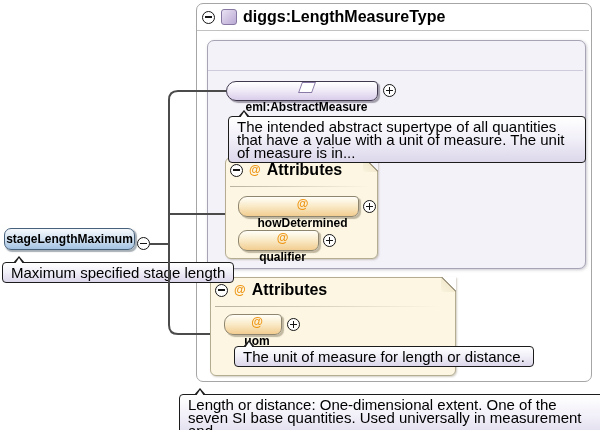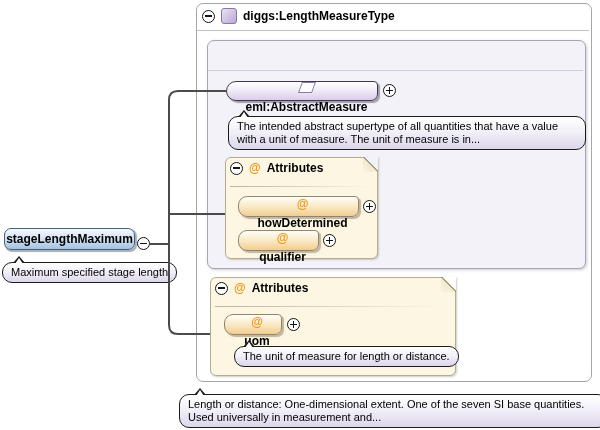--- a/index.html
+++ b/index.html
@@ -21,21 +21,21 @@
     position:absolute;background:#fcf6e3;border:1px solid #b5ad92;
     border-radius:6px 0 6px 6px;box-shadow:1px 1px 2px rgba(120,110,85,.35);
   }
   .attrbox1{left:225px;top:157px;width:151px;height:100px;}
   .attrbox2{left:210px;top:277px;width:244px;height:97px;}
   .fold{position:absolute;top:-1px;right:-1px;width:15px;height:15px;border-radius:0 0 0 3px;}
   .fold-lav{background:linear-gradient(to bottom left,#f4f2f9 0%,#f4f2f9 45%,#a49c84 45%,#a49c84 53%,#f3ead0 53%,#faf3de 100%);}
   .fold-white{background:linear-gradient(to bottom left,#ffffff 0%,#ffffff 45%,#a49c84 45%,#a49c84 53%,#f3ead0 53%,#faf3de 100%);}
   
   .row{position:absolute;display:flex;align-items:center;white-space:nowrap;}
-  .boxtitle{font-size:12px;font-weight:bold;letter-spacing:0;}
+  .boxtitle{font-size:16px;font-weight:bold;letter-spacing:0;}
   .hsep{position:absolute;height:1px;}
   .sep-outer{left:197px;top:30px;width:392px;background:#c2c2c2;}
   .sep-inner{left:208px;top:70px;width:375px;background:#cfcbdc;}
   .sep-attr{background:linear-gradient(to right,#b9b2a0 0%,rgba(185,178,160,0) 100%);}
   
   .circ{box-sizing:border-box;display:inline-block;width:13px;height:13px;border:1.4px solid #151515;
         border-radius:50%;background:#fff;position:relative;flex:0 0 auto;}
   .circ::before{content:"";position:absolute;left:2px;right:2px;top:50%;margin-top:-0.75px;height:1.5px;background:#151515;}
   .circ.plus::after{content:"";position:absolute;top:2px;bottom:2px;left:50%;margin-left:-0.75px;width:1.5px;background:#151515;}
   .typeicon{display:inline-block;width:14px;height:14px;border:1px solid #8678a2;border-radius:3px;
@@ -59,22 +59,22 @@
     box-shadow:2px 2px 1px rgba(135,122,95,.5);
   }
   .pill-root{
     left:4px;top:228px;width:131px;height:22px;justify-content:center;
     background:linear-gradient(180deg,#f4f8fc 0%,#d6e4f2 45%,#a3c3e3 100%);
     border:1px solid #47617c;border-radius:7px;
     box-shadow:1.5px 1.5px 1px rgba(80,95,110,.5);
   }
   
   .bubble{
-    position:absolute;box-sizing:border-box;font-size:11px;line-height:13px;
-    padding:3px 8px;border:1px solid #1c1c1c;border-radius:10px;
+    position:absolute;box-sizing:border-box;font-size:15px;line-height:13px;
+    padding:3px 8px;border:1px solid #1c1c1c;border-radius:4px;
     background:linear-gradient(180deg,#ffffff 0%,#f2f0f8 45%,#dcd7eb 100%);
   }
   .bubble::before{content:"";position:absolute;top:-7px;border-left:6px solid transparent;
     border-right:6px solid transparent;border-bottom:7px solid #1c1c1c;}
   .bubble::after{content:"";position:absolute;top:-5px;border-left:4.5px solid transparent;
     border-right:4.5px solid transparent;border-bottom:6px solid #ffffff;}
   .b1{left:228px;top:116px;width:358px;}
   .b1::before{left:9px;} .b1::after{left:10.5px;}
   .b2{left:2px;top:262px;white-space:nowrap;}
   .b2::before{left:10px;} .b2::after{left:11.5px;}

